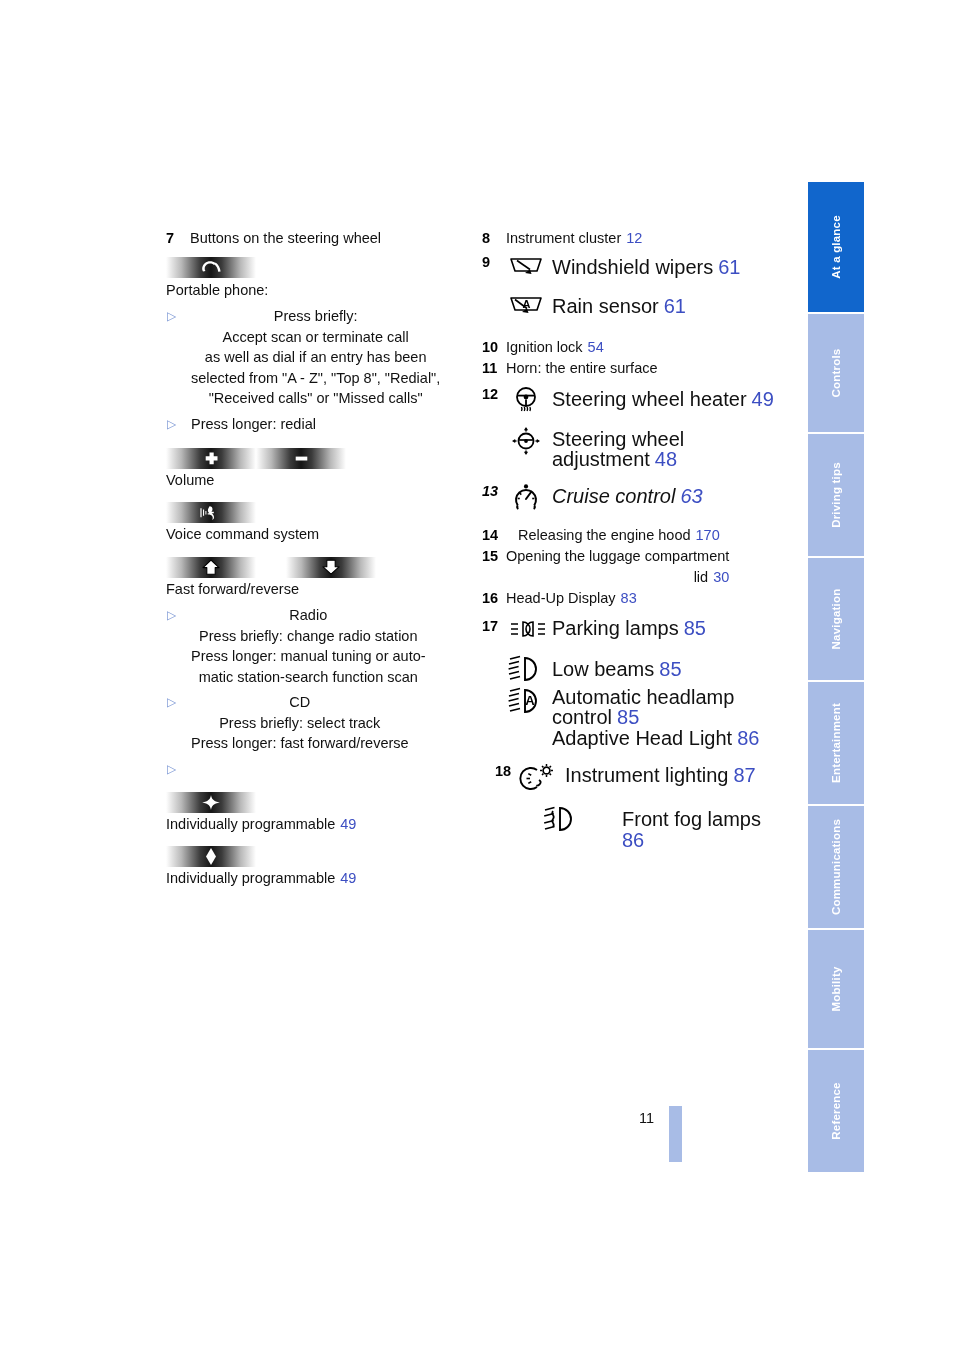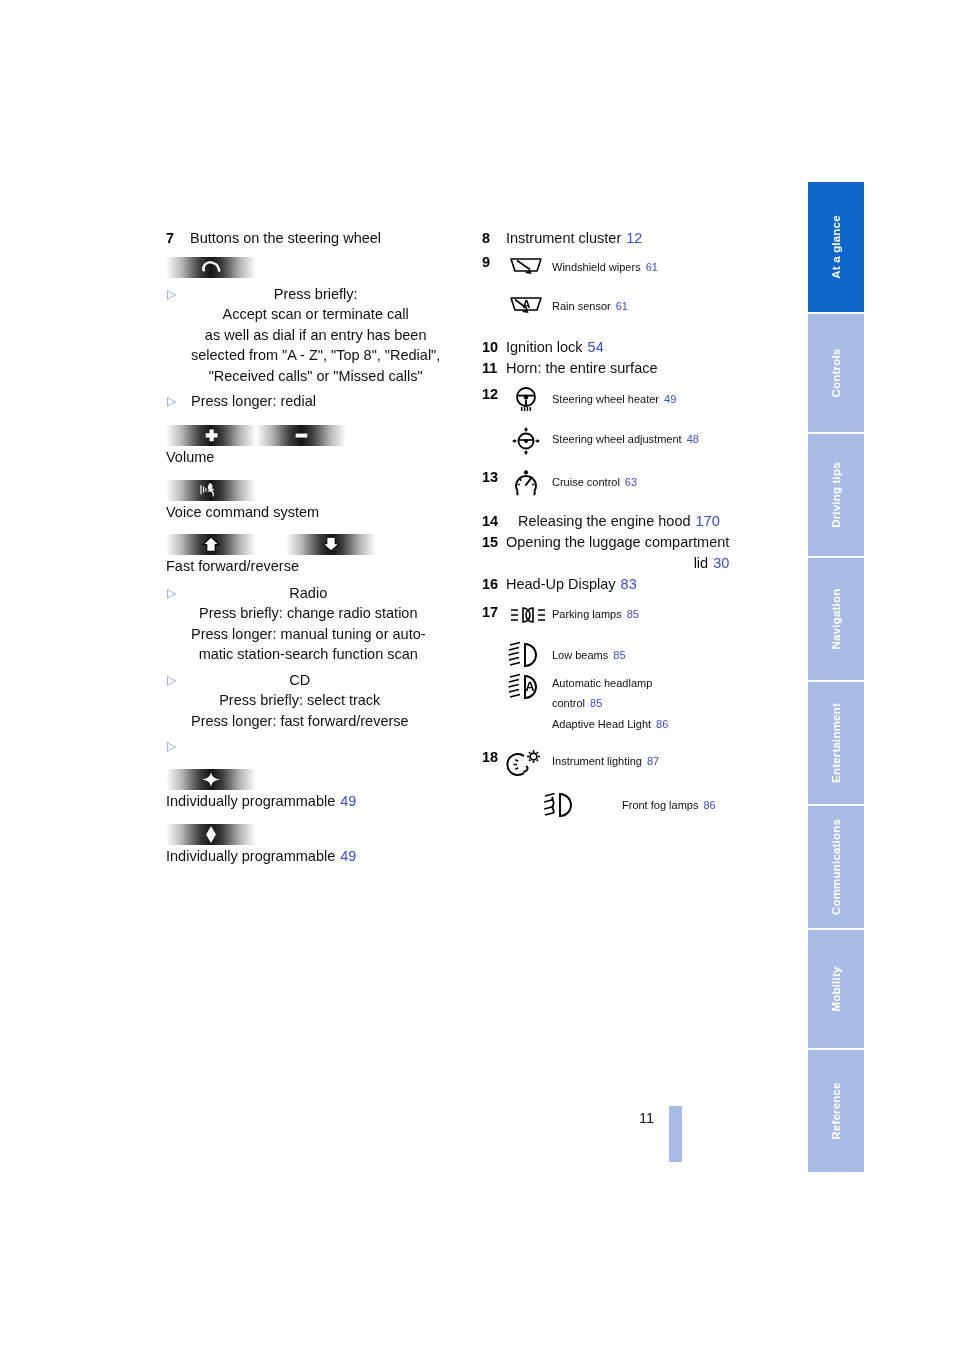--- a/index.html
+++ b/index.html
@@ -47,21 +47,21 @@
   .btn svg{display:block;}
 
   .cap{font-size:14.5px;color:#111;line-height:20.5px;margin-top:1px;}
 
   
   .iconrow{display:flex;align-items:flex-start;}
   .iconcell{
     flex:0 0 46px;width:46px;display:flex;justify-content:flex-start;
     align-items:flex-start;padding-top:1px;
   }
-  .iconlabel{font-size:11px;color:#111;line-height:20.5px;padding-top:4px;}
+  .iconlabel{font-size:20px;color:#111;line-height:20.5px;padding-top:4px;}
   .numcell{
     font-weight:bold;font-size:14.5px;color:#000;
     width:24px;flex:0 0 24px;line-height:18px;
   }
 
   
   .tabs{position:absolute;left:808px;top:182px;width:56px;}
   .tab{
     width:56px;position:relative;
     background:#a8bce6;margin-bottom:2px;
@@ -99,20 +99,21 @@
     </div>
 
     <div class="btnstrip" style="margin-left:0px;">
       <div class="btn">
         <svg width="22" height="15" viewBox="0 0 22 15">
           <path d="M3 11.5 C1.5 9 2 5.5 5 3 C8 0.6 12.5 0.8 15.6 3.2 L14 5 C11.7 3.2 8.6 3 6.5 4.8 C4.4 6.6 4.2 9.2 5.4 11 Z" fill="#ffffff"></path>
           <path d="M14.2 4.2 C16.6 6 18 8.8 18.2 11.8 L20.6 11.6 C20.3 7.7 18.4 4.4 15.7 2.4 Z" fill="#ffffff"></path>
         </svg>
       </div>
     </div>
+    <div class="plainline" style="margin-top:2px;">Portable phone:</div>
 
     <div class="bullet-row" style="margin-top:6px;">
       <div class="tri">▷</div>
       <div class="bullet-body">
         <div>Press briefly:</div>
         <div>Accept scan or terminate call</div>
         <div>as well as dial if an entry has been</div>
         <div>selected from "A - Z", "Top 8", "Redial",</div>
         <div>"Received calls" or "Missed calls"</div>
       </div>
@@ -298,21 +299,21 @@
           <path d="M6 15 l3.2 2.1 l0 -4.2 z" fill="#000"></path>
           <path d="M29.5 15 L32.2 15" stroke="#000" stroke-width="1.5"></path>
           <path d="M34 15 l-3.2 2.1 l0 -4.2 z" fill="#000"></path>
         </svg>
       </div>
       <div class="iconlabel">
         <span>Steering wheel adjustment</span><span class="pgsp"></span><span class="pg">48</span>
       </div>
     </div>
 
-    <div class="iconrow" style="margin-top:12px;">
+    <div class="iconrow" style="margin-top:12px;font-style:italic;">
       <div class="numcell">13</div>
       <div class="iconcell">
         <svg width="40" height="30" viewBox="0 0 40 30">
           <path d="M11.8 22.6 A10 10 0 1 1 28.2 22.6" fill="none" stroke="#000" stroke-width="2"></path>
           <path d="M11.8 22.6 q-1.6 2 .6 3.2" fill="none" stroke="#000" stroke-width="2"></path>
           <path d="M28.2 22.6 q1.6 2 -.6 3.2" fill="none" stroke="#000" stroke-width="2"></path>
           <circle cx="20" cy="3.4" r="2.1" fill="#000"></circle>
           <path d="M20 16 L25.5 8.5" stroke="#000" stroke-width="2" stroke-linecap="round"></path>
           <path d="M13.6 10 L15.3 11.6" stroke="#000" stroke-width="1.6"></path>
           <path d="M11.6 15.5 L13.8 15.5" stroke="#000" stroke-width="1.6"></path>
@@ -389,21 +390,21 @@
         <div>Automatic headlamp</div>
         <div>
           <span>control</span><span class="pgsp"></span><span class="pg">85</span>
         </div>
         <div>
           <span>Adaptive Head Light</span><span class="pgsp"></span><span class="pg">86</span>
         </div>
       </div>
     </div>
 
-    <div class="iconrow" style="margin-top:14px;">
+    <div class="iconrow" style="margin-top:14px;margin-left:13px;">
       <div class="numcell">18</div>
       <div class="iconcell">
         <svg width="40" height="30" viewBox="0 0 40 30">
           <path d="M18 7 A10.5 10.5 0 1 0 18 24" fill="none" stroke="#000" stroke-width="1.9"></path>
           <path d="M7.5 15.5 L11 15.5" stroke="#000" stroke-width="1.6"></path>
           <path d="M9.3 10.6 L12.2 12.3" stroke="#000" stroke-width="1.6"></path>
           <path d="M9.3 20.4 L12.2 18.7" stroke="#000" stroke-width="1.6"></path>
           <path d="M20 17 q3 1.8 .6 4.4 q-1.4 1.5 -3.4 1.2" fill="none" stroke="#000" stroke-width="1.9"></path>
           <circle cx="27.5" cy="7.5" r="3.4" fill="none" stroke="#000" stroke-width="1.7"></circle>
           <path d="M27.5 1 L27.5 3 M27.5 12 L27.5 14 M21 7.5 L23 7.5 M32 7.5 L34 7.5

